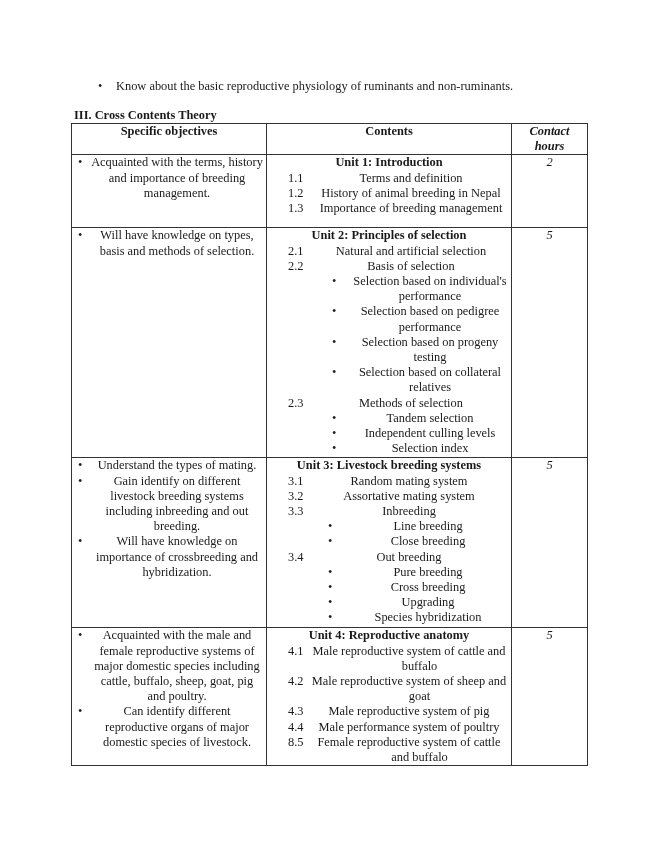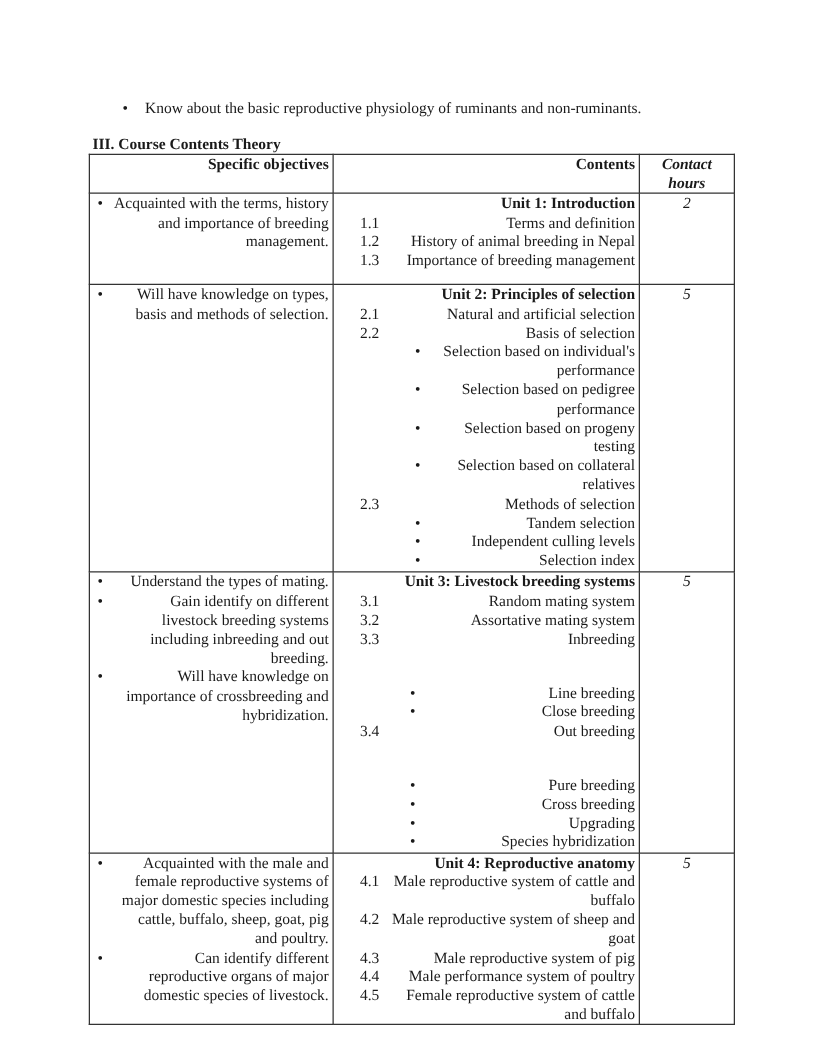--- a/index.html
+++ b/index.html
@@ -4,50 +4,50 @@
 <style>
   html, body { margin:0; padding:0; background:#ffffff; }
   body { width:657px; height:850px; position:relative; overflow:hidden;
          font-family:"Liberation Serif", "DejaVu Serif", serif; color:#1a1a1a;
          font-size:12.4px; line-height:15.2px; }
   .intro { position:absolute; left:98px; top:79px; white-space:nowrap; }
   .intro .b { display:inline-block; width:18px; }
   .section { position:absolute; left:74px; top:108px; font-weight:bold; }
   table { position:absolute; left:71px; top:123px; width:516px;
           border-collapse:collapse; table-layout:fixed; }
-  td, th { border:1px solid #333; vertical-align:top; padding:0 3px; text-align:right; }
+  td, th { border:1px solid #333; vertical-align:top; padding:0 3px; text-align:center; }
   th { font-weight:bold; }
   col.c1 { width:195px; } col.c2 { width:245px; } col.c3 { width:76px; }
   th.hrs, td.hrs { text-align:center;font-style:italic; }
   ul.obj { margin:0; padding:0 0 0 16px; list-style:none; }
   ul.obj li { position:relative; }
   ul.obj li::before { content:"•"; position:absolute; left:-13px; }
   .unit { font-weight:bold; }
   .sub { position:relative; padding-left:44px; }
   .sub .num { position:absolute; left:18px; }
   .sub3 { position:relative; padding-left:40px; }
   .sub3 .num { position:absolute; left:18px; }
   .sub4 { position:relative; padding-left:40px; text-indent:0; }
   .sub4 .num { position:absolute; left:18px; }
   .sub4 .txt { display:block; padding-left:21px; text-indent:-21px; margin-left:0; }
   ul.bul { margin:0; padding:0 0 0 82px; list-style:none; }
   ul.bul li { position:relative; }
   ul.bul li::before { content:"•"; position:absolute; left:-20px; }
-  ul.bul3 { padding-left:78px;margin-top:28px; }
+  ul.bul3 { padding-left:78px; }
   tr.r0 { height:30px; } tr.r1 { height:73px;margin-top:32px; } tr.r2 { height:230px; }
   tr.r3 { height:170px; } tr.r4 { height:133px; }
 </style>
 </head>
 <body>
 
 <div class="intro">
   <span class="b">•</span><span>Know about the basic reproductive physiology of ruminants and non-ruminants.</span>
 </div>
 
-<div class="section">III. Course Contents Theory</div>
+<div class="section">III. Cross Contents Theory</div>
 
 <table>
   <colgroup>
       <col class="c1">
       <col class="c2">
       <col class="c3">
     </colgroup>
   <thead>
     <tr class="r0">
       <th>Specific objectives</th>
@@ -145,20 +145,20 @@
           </div>
         <div class="sub4">
             <span class="num">4.3</span>
             <span class="txt">Male reproductive system of pig</span>
           </div>
         <div class="sub4">
             <span class="num">4.4</span>
             <span class="txt">Male performance system of poultry</span>
           </div>
         <div class="sub4">
-            <span class="num">4.5</span>
+            <span class="num">8.5</span>
             <span class="txt">Female reproductive system of cattle and buffalo</span>
           </div>
       </td>
       <td class="hrs">5</td>
     </tr>
   </tbody>
 </table>
 
 </body></html>

